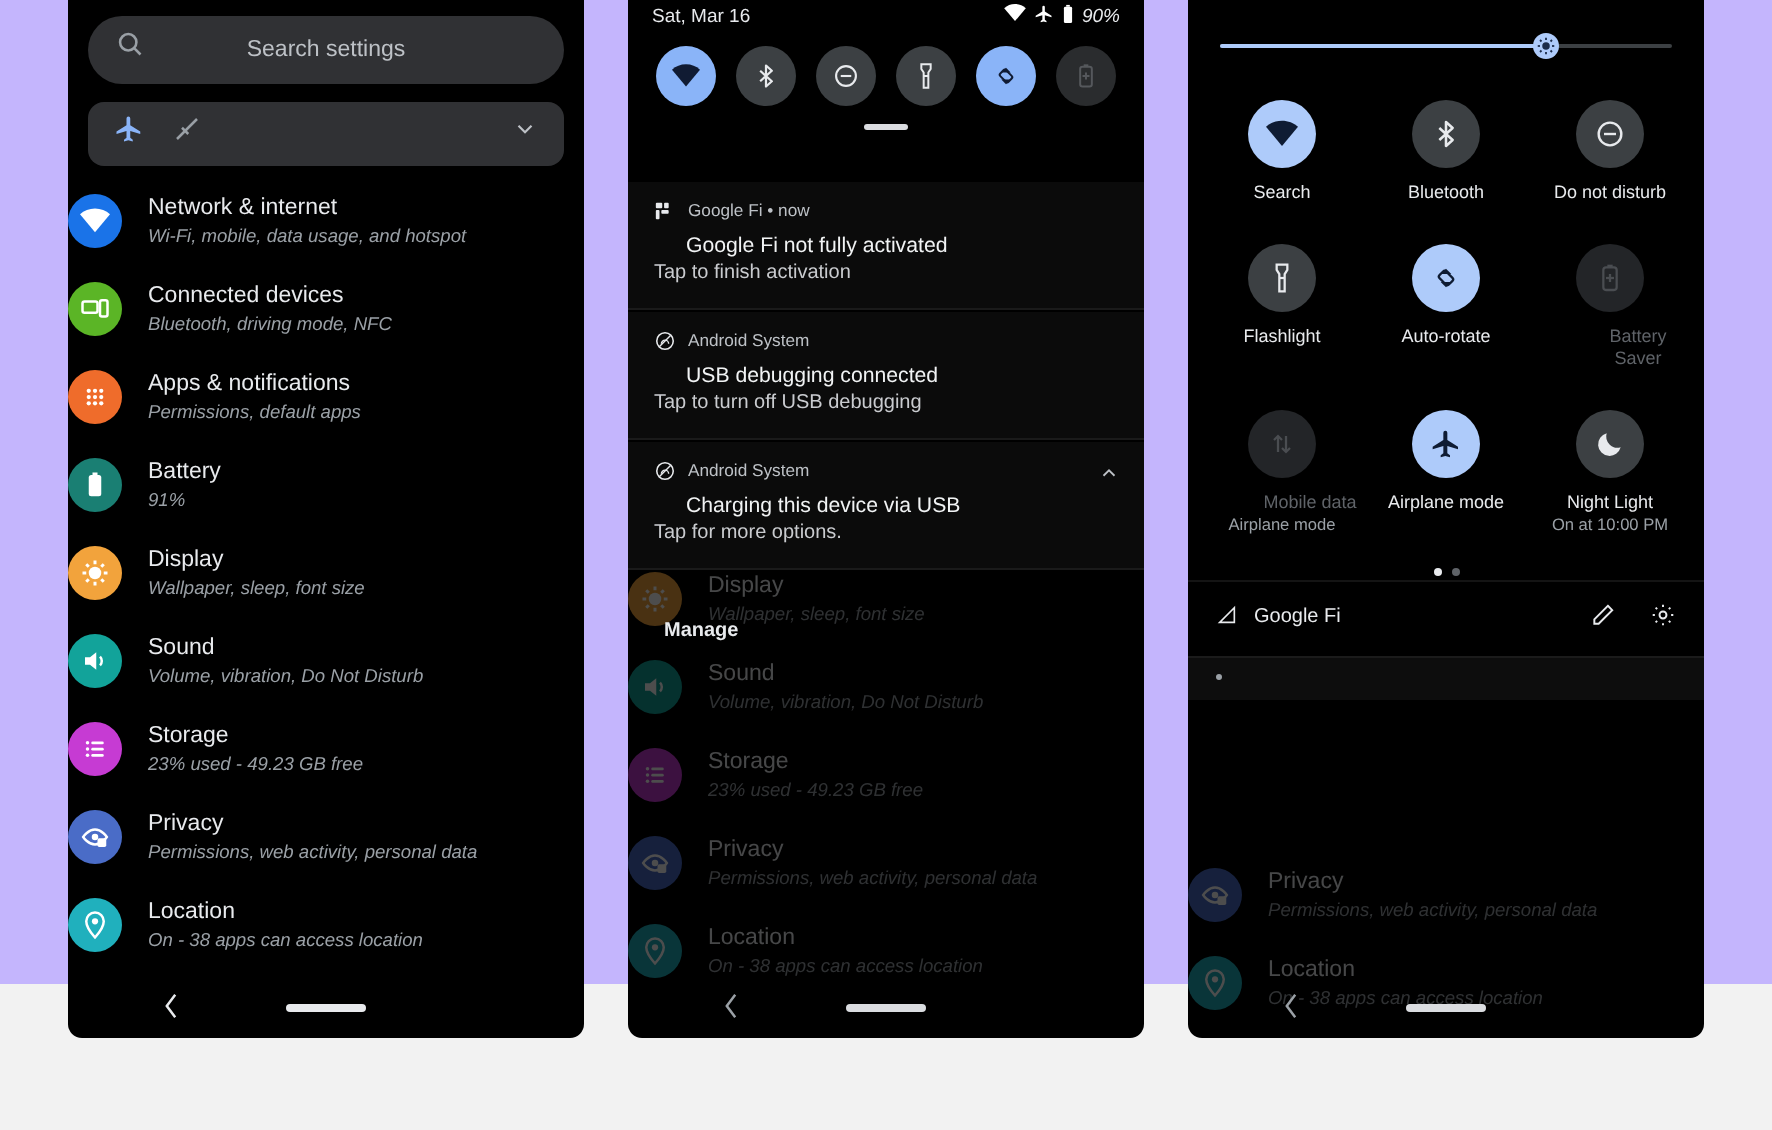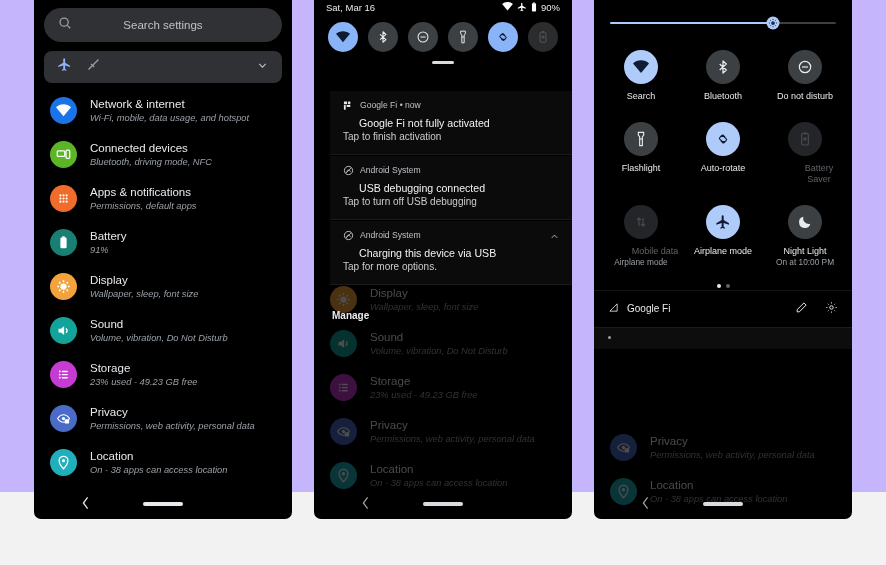--- a/index.html
+++ b/index.html
@@ -49,21 +49,21 @@
   
   .sugg{
     margin:9px 10px 0; height:32px; border-radius:8px;
     background:#303134; display:flex; align-items:center;
     padding:0 13px; gap:14px;
   }
   .sugg .chev{margin-left:auto; color:#bdc1c6;}
 
   
   .slist{padding-top:6px;}
-  .srow{display:flex; align-items:center; padding:8px 10px 8px 16px; gap:13px;}
+  .srow{display:flex; align-items:center; padding:8px 10px 8px 0; gap:13px;}
   .sicon{
     width:27px;height:27px;border-radius:50%;
     display:flex;align-items:center;justify-content:center;
     flex:0 0 auto;
   }
   .sicon svg{display:block;}
   .stitle{color:#e8eaed; font-size:11.5px; line-height:14px;}
   .ssub{color:#9aa0a6; font-size:9.3px; line-height:13px; margin-top:1px;font-style:italic;}
 
   
@@ -82,39 +82,39 @@
     z-index:5;
   }
   .shade-status{
     height:26px; display:flex; align-items:center; padding:0 12px;
     color:#fff; font-size:10.5px; font-weight:bold;
   }
   .shade-hdr{
     display:flex; align-items:center; padding:2px 12px 0;
     color:#e8eaed; font-size:9.5px;
   }
-  .shade-hdr .right{margin-left:auto; display:flex; align-items:center; gap:4px;}
+  .shade-hdr .right{margin-left:auto; display:flex; align-items:center; gap:4px;font-style:italic;}
   .qsrow{
     display:flex; align-items:center; justify-content:space-between;
     padding:8px 14px 0;
   }
   .qstile{
     width:30px;height:30px;border-radius:50%;
     display:flex;align-items:center;justify-content:center;
     background:#3c4043;
   }
   .qstile.on{background:#8ab4f8;}
   .qstile.off-dim{background:#2a2c2e;}
   .drag-handle{
     width:22px;height:3px;border-radius:2px;background:#dadce0;
     margin:9px auto 0;
   }
 
   
-  .notif-wrap{position:absolute; left:0; right:0; top:117px; z-index:5;padding-left:16px;}
+  .notif-wrap{position:absolute; left:0; right:0; top:117px; z-index:5;}
   .notif{
     background:#0b0b0b;
     margin:0 0 1px; padding:9px 13px 11px;
     border-bottom:1px solid #1a1a1a;
     position:relative;
   }
   .notif-app{display:flex; align-items:center; gap:6px; color:#bdc1c6; font-size:8.6px; margin-bottom:6px;}
   .notif-app .appico{display:flex;align-items:center;}
   .notif-t{color:#f1f3f4; font-size:10.6px; line-height:13px;margin-left:16px;}
   .notif-s{color:#dadce0; font-size:10px; line-height:13px; opacity:.92;}

